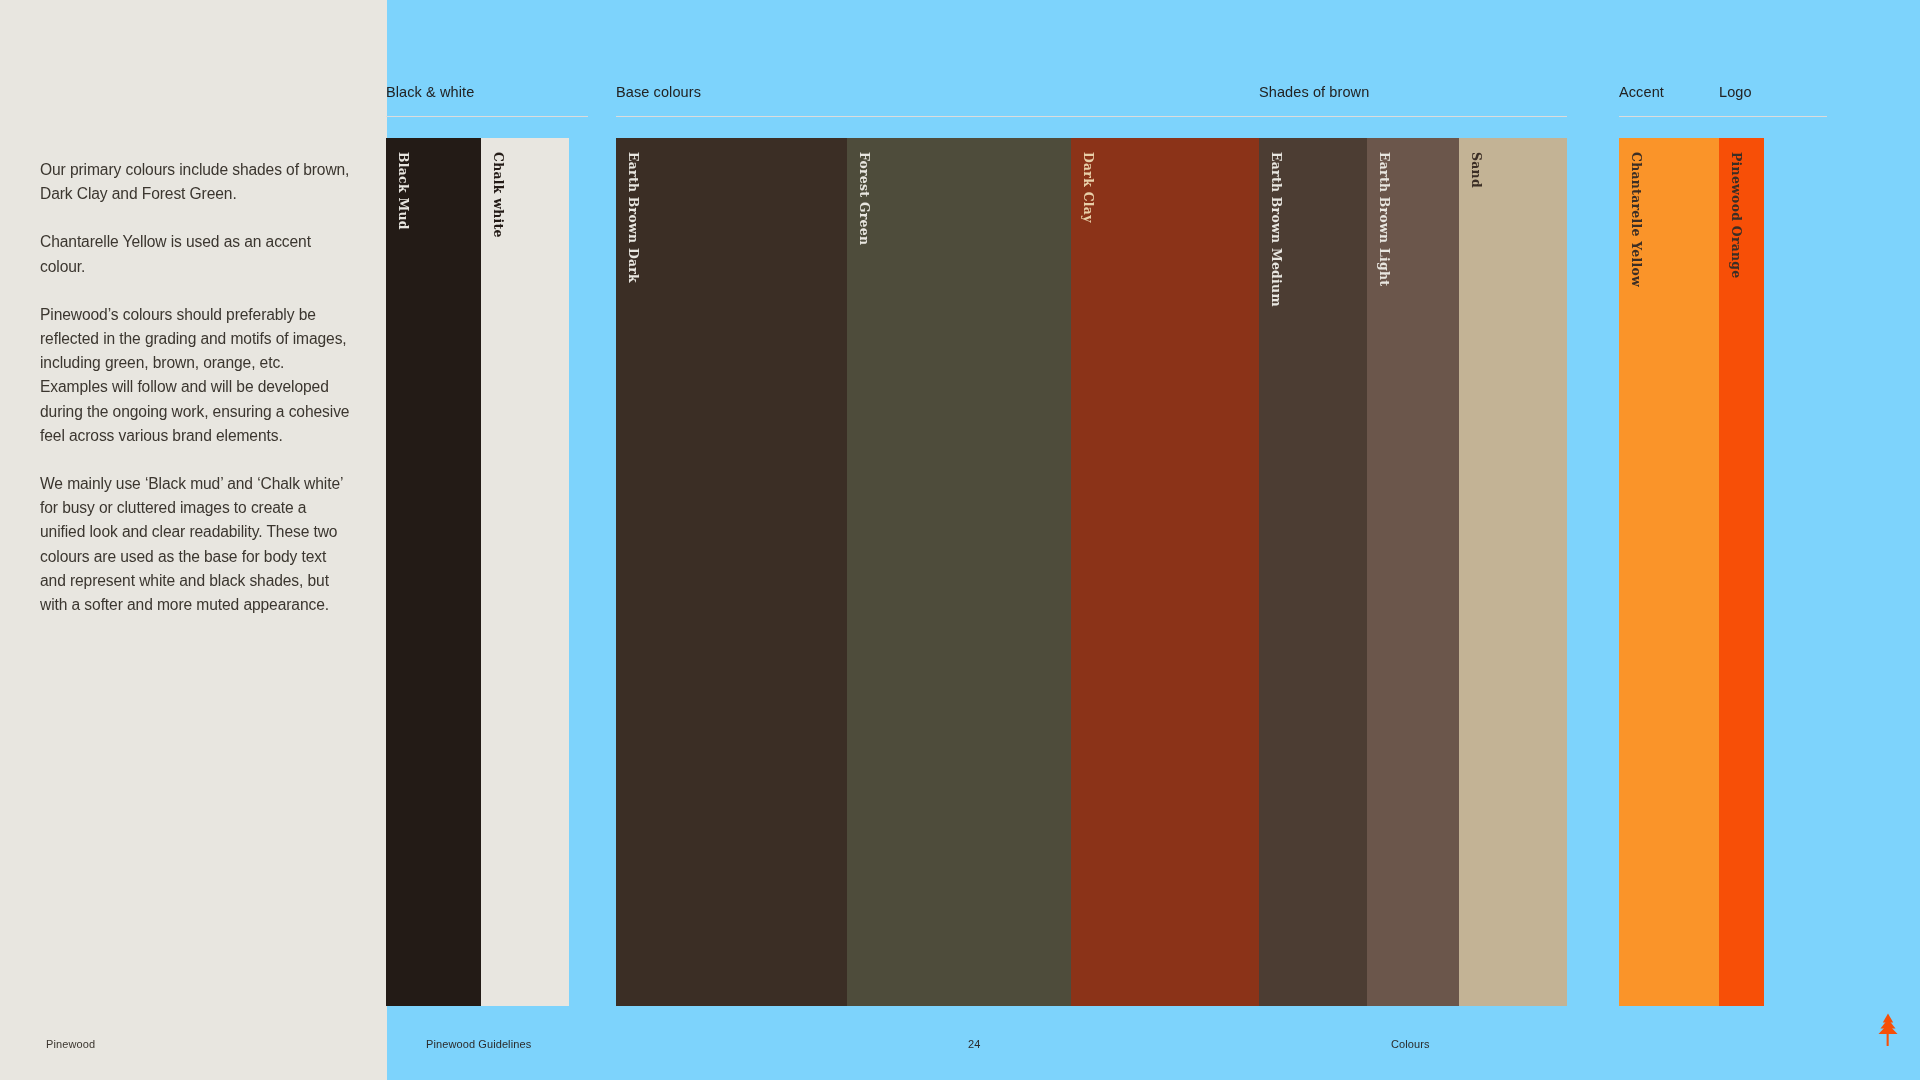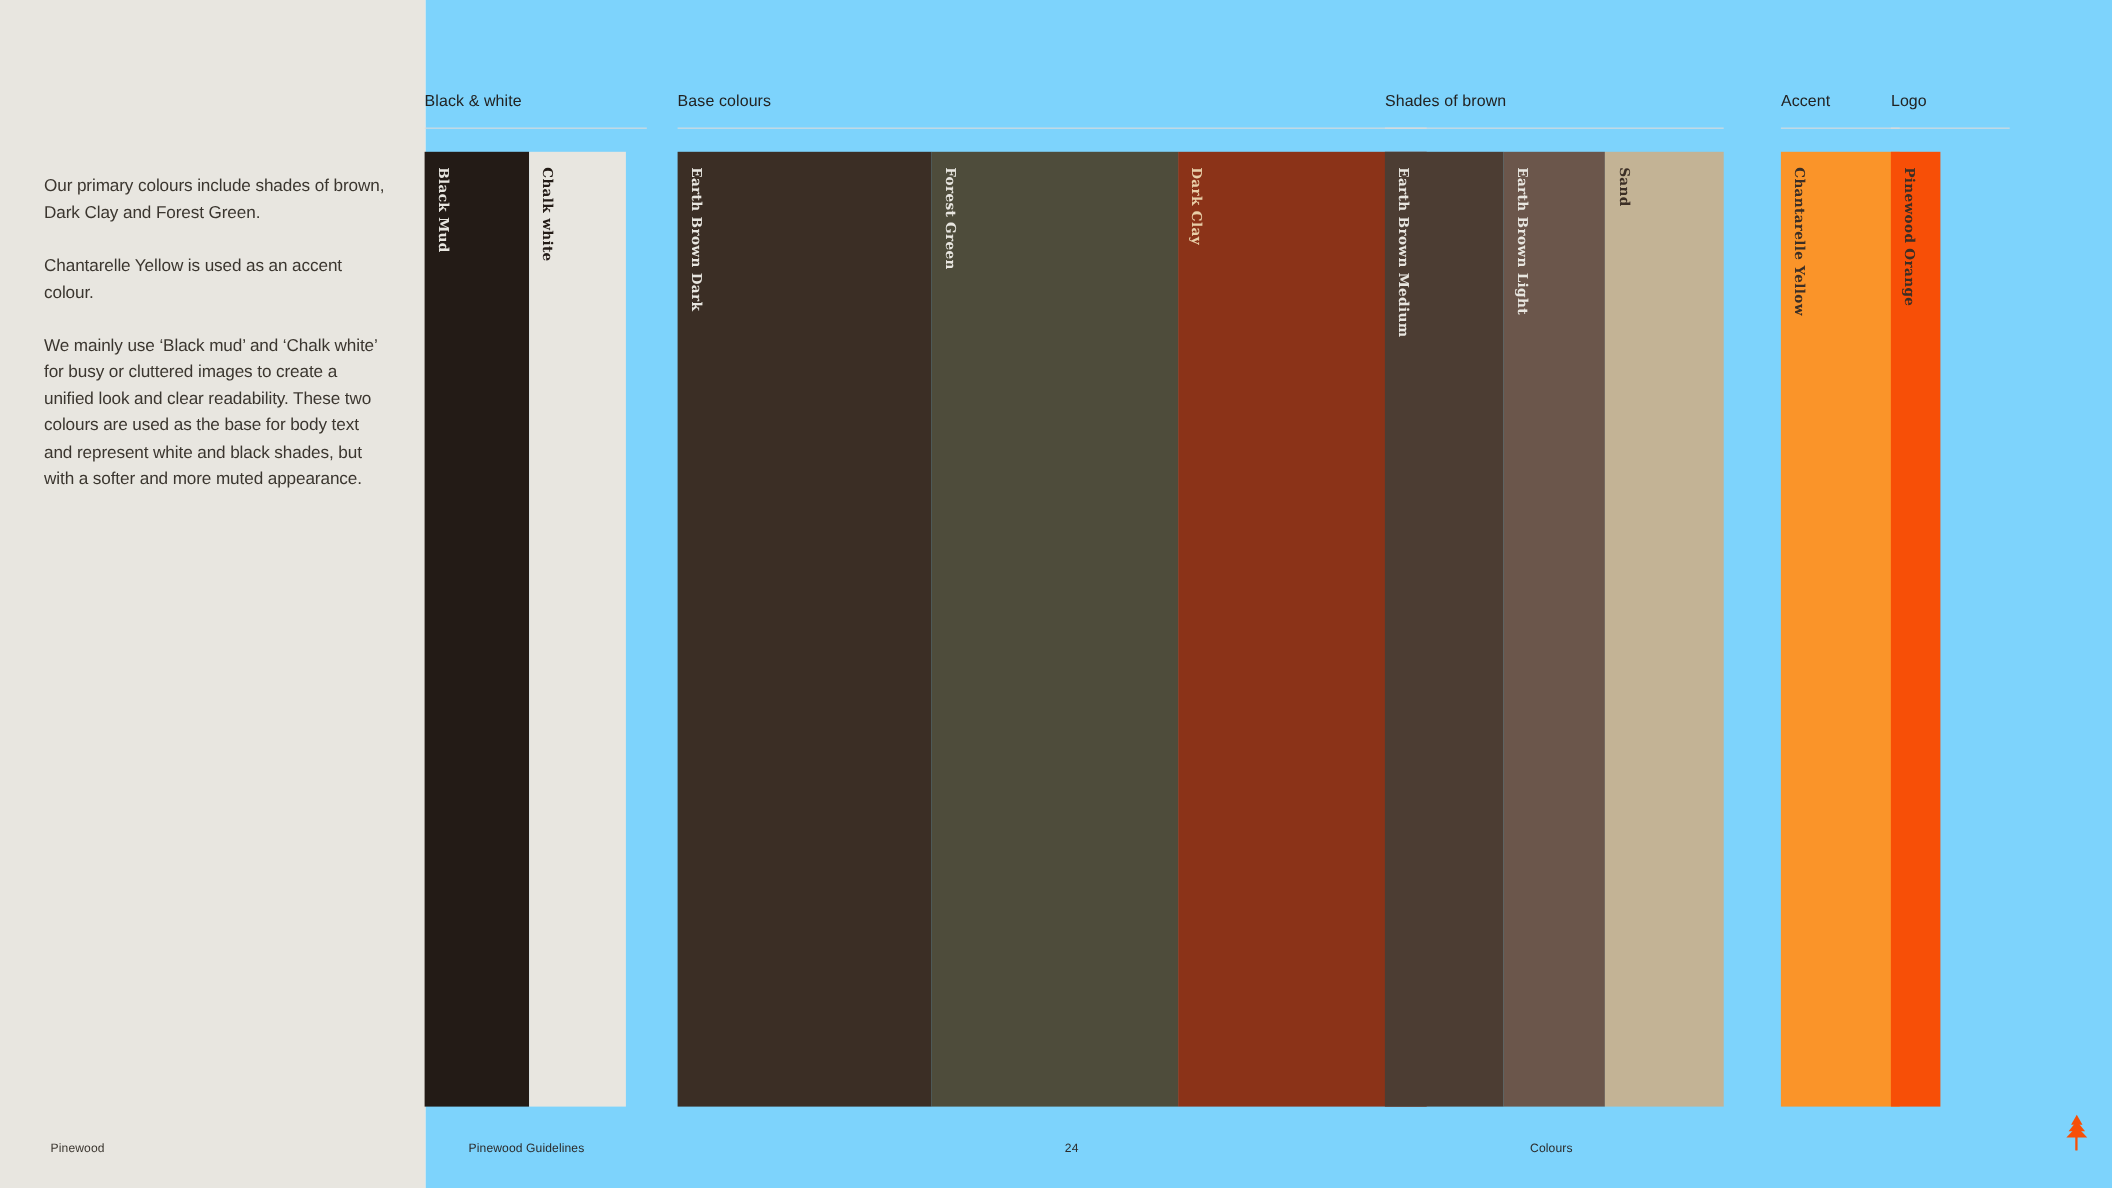--- a/index.html
+++ b/index.html
@@ -128,20 +128,21 @@
 </style>
 </head>
 <body>
 
 <div id="page">
 
   <aside class="left-panel">
     <div class="intro-body" id="intro-body">
         <p>Our primary colours include shades of brown, Dark Clay and Forest Green.</p>
         <p>Chantarelle Yellow is used as an accent colour.</p>
+        <p>Pinewood’s colours should preferably be reflected in the grading and motifs of images, including green, brown, orange, etc. Examples will follow and will be developed during the ongoing work, ensuring a cohesive feel across various brand elements.</p>
         <p>We mainly use ‘Black mud’ and ‘Chalk white’ for busy or cluttered images to create a unified look and clear readability. These two colours are used as the base for body text and represent white and black shades, but with a softer and more muted appearance.</p>
       </div>
     <div class="footer-left">Pinewood</div>
   </aside>
 
   <main class="main">
 
     <section class="group" id="grp-bw">
       <div class="group-header">Black &amp; white</div>
       <div class="group-rule"></div>

